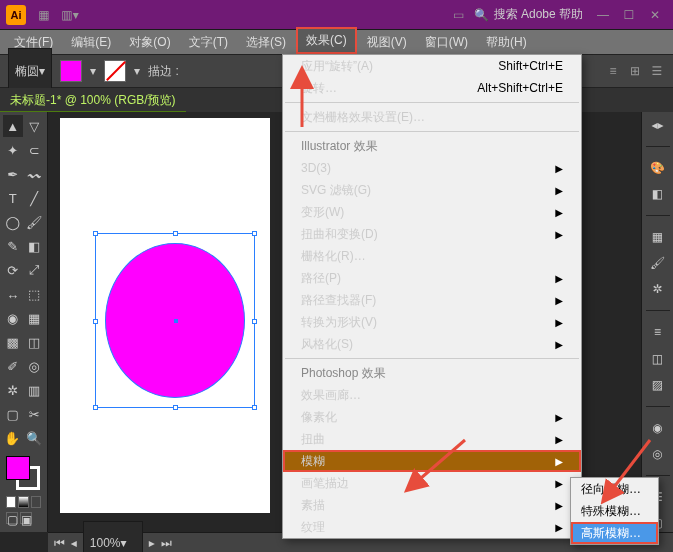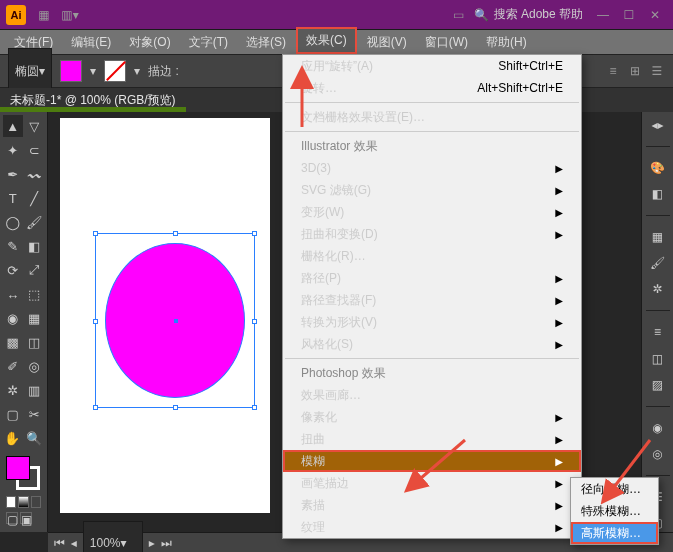--- a/index.html
+++ b/index.html
@@ -14,21 +14,21 @@
 .win-btn{width:24px;height:20px;display:flex;align-items:center;justify-content:center;color:#999}
 .menubar{height:24px;background:#737373;display:flex;align-items:flex-end;padding:0 6px;gap:2px}
 .menu-item{padding:3px 8px;color:#ddd}
 .menu-item.active{background:#5a5a5a;border:2px solid #e74c3c}
 .ctrlbar{height:34px;background:#434343;display:flex;align-items:center;padding:0 8px;gap:8px;border-top:1px solid #222;border-bottom:1px solid #222}
 .dd{background:#2a2a2a;padding:14px 6px;display:flex;align-items:center;gap:0;border:1px solid #1a1a1a}
 .swatch{width:22px;height:22px;border:1px solid #666}
 .swatch.fill{background:#ff00ff}
 .swatch.stroke{background:#fff;position:relative}
 .swatch.stroke::after{content:"";position:absolute;left:-2px;top:9px;width:26px;height:2px;background:#e00;transform:rotate(-45deg)}
-.doc-tab{height:24px;background:#323232;padding:4px 10px;color:#e5e5e5;display:inline-block;border-bottom:5px solid #4d7c0f}
+.doc-tab{height:24px;background:#323232;padding:4px 10px;color:#bef264;display:inline-block;border-bottom:1px solid #4d7c0f}
 .workspace{position:absolute;top:112px;left:0;right:0;bottom:0;background:#262626}
 .toolbox{position:absolute;left:0;top:0;width:48px;bottom:20px;background:#434343;border-right:1px solid #1a1a1a;display:flex;flex-direction:column;padding:2px}
 .tool-row{display:flex}
 .tool{width:22px;height:22px;display:flex;align-items:center;justify-content:center;margin:1px;color:#ccc;font-size:13px}
 .tool.sel{background:#2a2a2a}
 .color-box{margin-top:4px;position:relative;height:40px}
 .cb-fill{position:absolute;left:4px;top:2px;width:24px;height:24px;background:#ff00ff;border:1px solid #000;z-index:2}
 .cb-stroke{position:absolute;left:14px;top:12px;width:24px;height:24px;background:#434343;border:3px solid #fff;z-index:1}
 .minis{display:flex;gap:2px;padding:2px 4px}
 .mini{width:12px;height:12px;border:1px solid #666}

